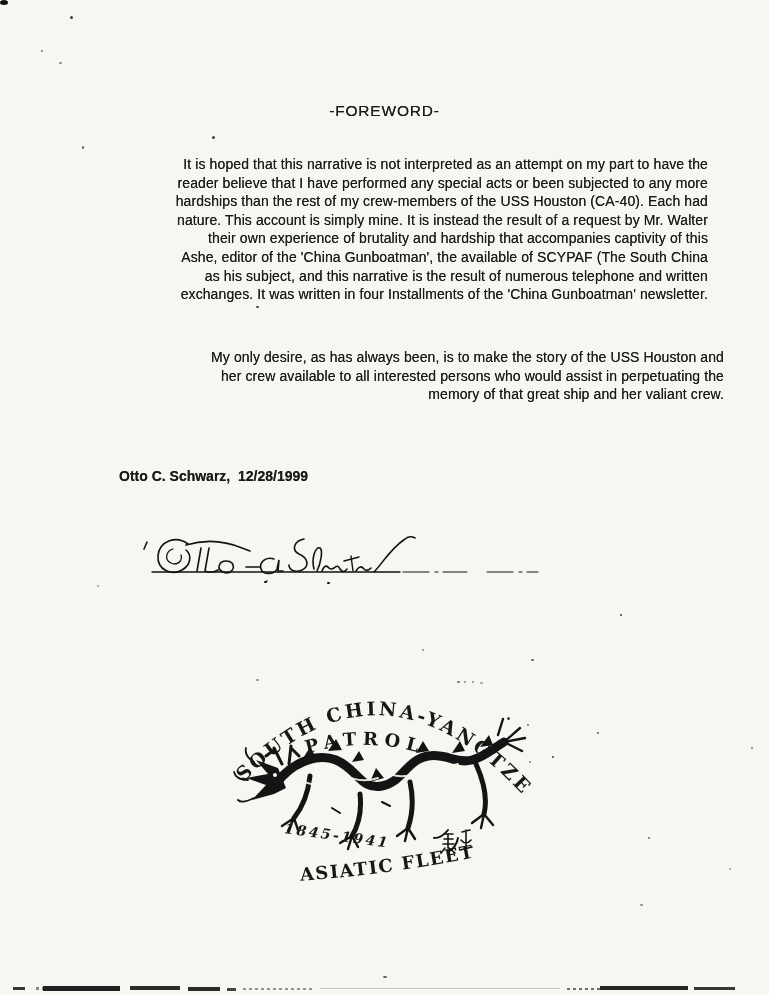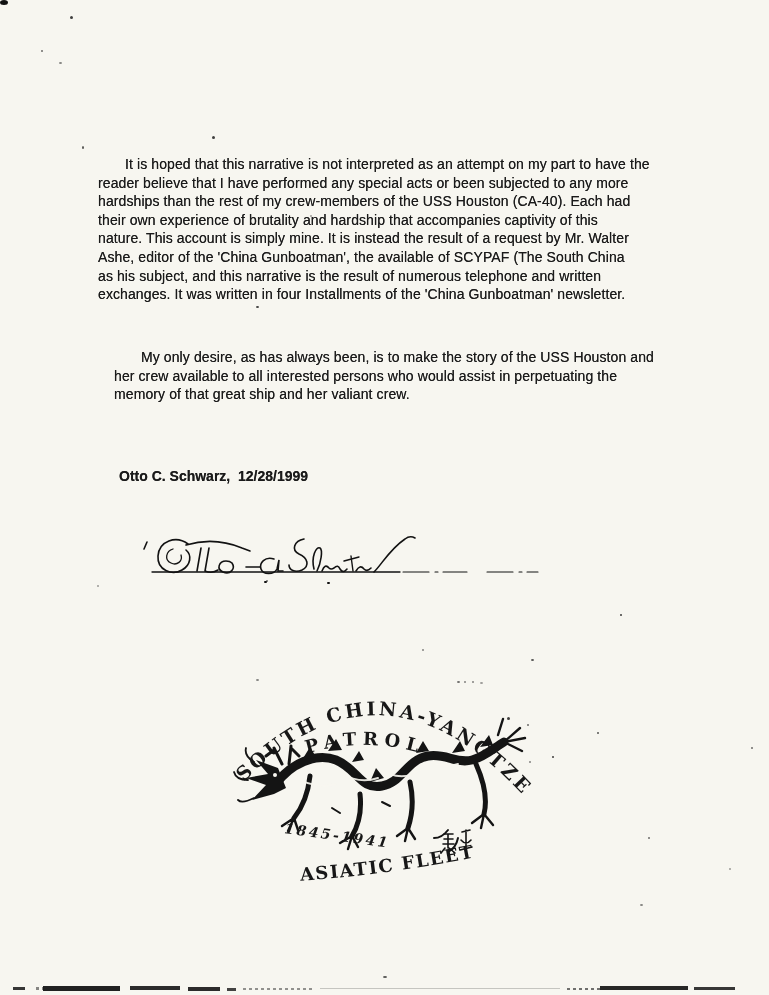--- a/index.html
+++ b/index.html
@@ -11,21 +11,21 @@
     position:relative;width:769px;height:995px;margin:0 auto;
     background:var(--paper);overflow:hidden;
     font-family:"Liberation Sans",sans-serif;color:var(--ink);
   }
   .doc-title{
     position:absolute;top:102px;left:0;width:100%;margin:0;
     text-align:center;font-size:15.5px;font-weight:normal;
     letter-spacing:.8px;color:var(--ink);
     text-shadow:0 0 .6px rgba(20,20,20,.85);
   }
-  .para{position:absolute;left:98px;width:610px;}
+  .para{position:absolute;left:98px;width:610px;text-align:right;}
   .para-1{top:155px;}
   .para-2{top:348px;margin-left:16px;}
   .tline{
     white-space:pre;font-size:14px;line-height:18.6px;height:18.6px;
     letter-spacing:.1px;color:var(--ink);
     text-shadow:0 0 .6px rgba(25,25,25,.8);
   }
   .indent{padding-left:27px;}
   .byline{
     position:absolute;left:119px;top:468px;font-size:14px;white-space:pre;
@@ -40,27 +40,28 @@
   .band-seg{position:absolute;background:#151515;}
   .band-seg.dotted{
     background:repeating-linear-gradient(90deg,#151515 0 3px,transparent 3px 6px);
   }
 </style>
 </head>
 <body>
 
 <div class="page">
 
+  <h1 class="doc-title">-FOREWORD-</h1>
 
   <div class="para para-1">
     <div class="tline indent">It is hoped that this narrative is not interpreted as an attempt on my part to have the</div>
     <div class="tline">reader believe that I have performed any special acts or been subjected to any more</div>
     <div class="tline">hardships than the rest of my crew-members of the USS Houston (CA-40). Each had</div>
+    <div class="tline">nature. This account is simply mine. It is instead the result of a request by Mr. Walter</div>
     <div class="tline">their own experience of brutality and hardship that accompanies captivity of this</div>
-    <div class="tline">nature. This account is simply mine. It is instead the result of a request by Mr. Walter</div>
     <div class="tline">Ashe, editor of the 'China Gunboatman', the available of SCYPAF (The South China</div>
     <div class="tline">as his subject, and this narrative is the result of numerous telephone and written</div>
     <div class="tline">exchanges. It was written in four Installments of the 'China Gunboatman' newsletter.</div>
   </div>
 
   <div class="para para-2">
     <div class="tline indent">My only desire, as has always been, is to make the story of the USS Houston and</div>
     <div class="tline">her crew available to all interested persons who would assist in perpetuating the</div>
     <div class="tline">memory of that great ship and her valiant crew.</div>
   </div>

